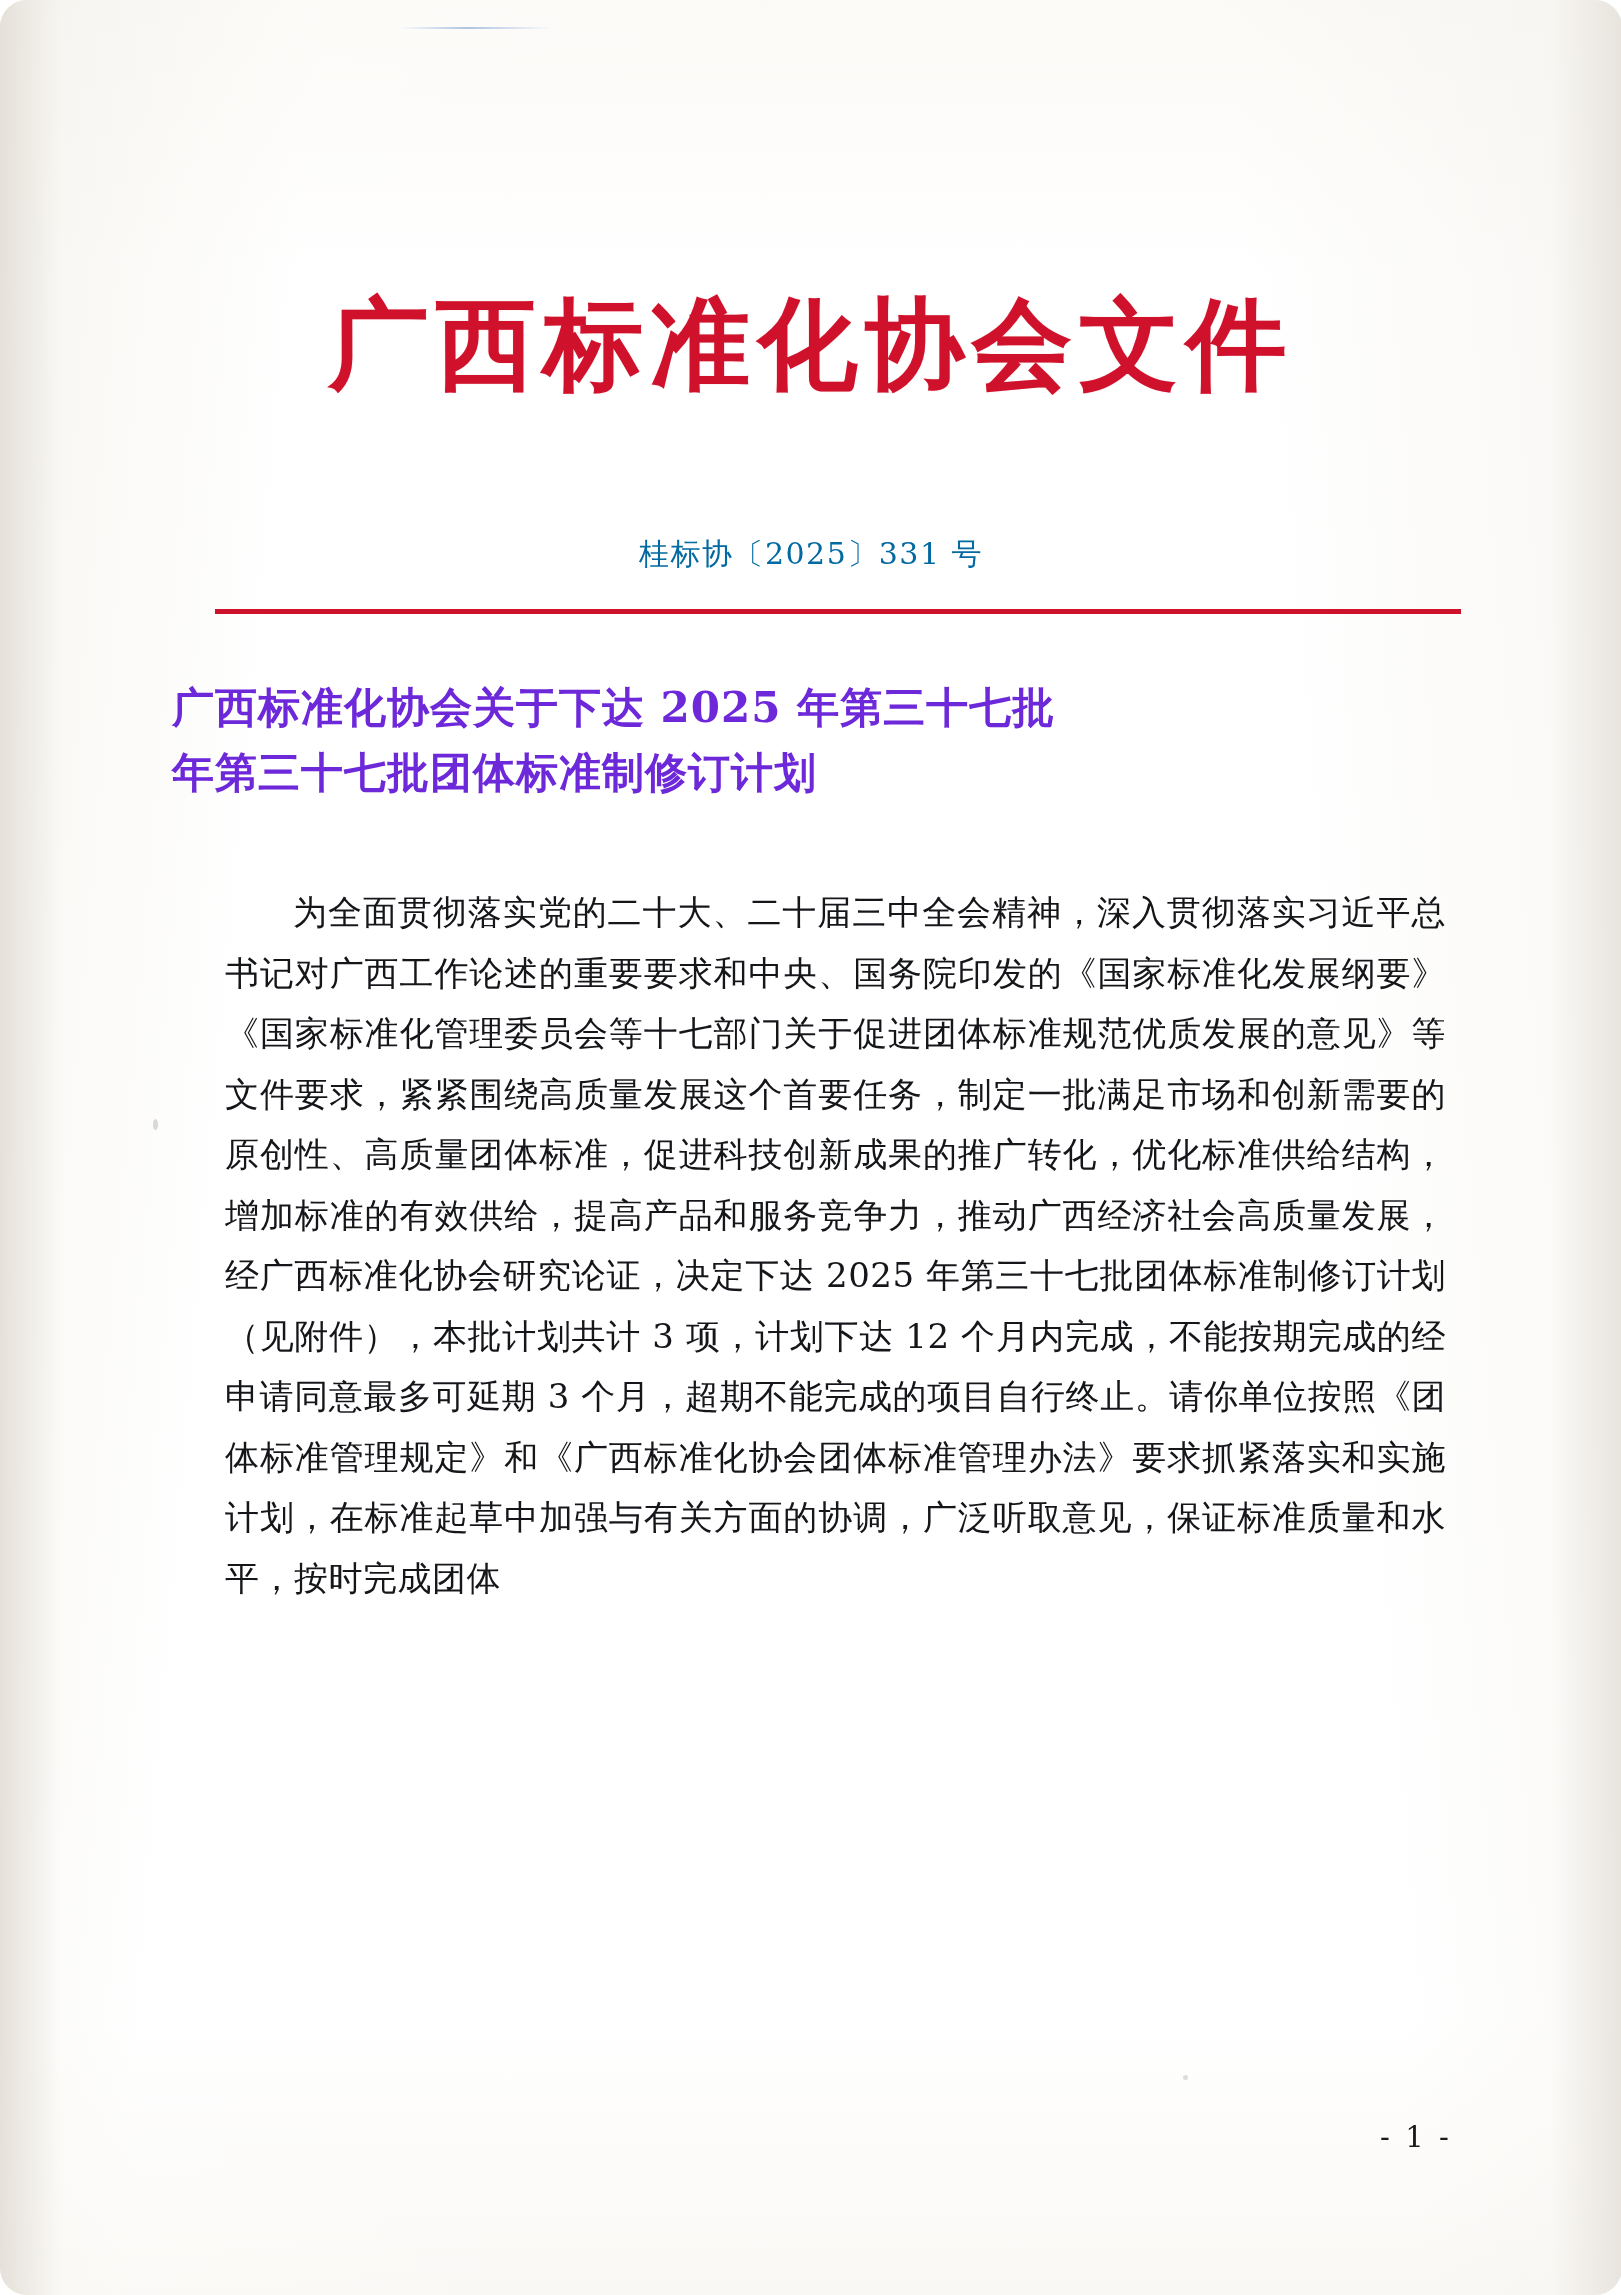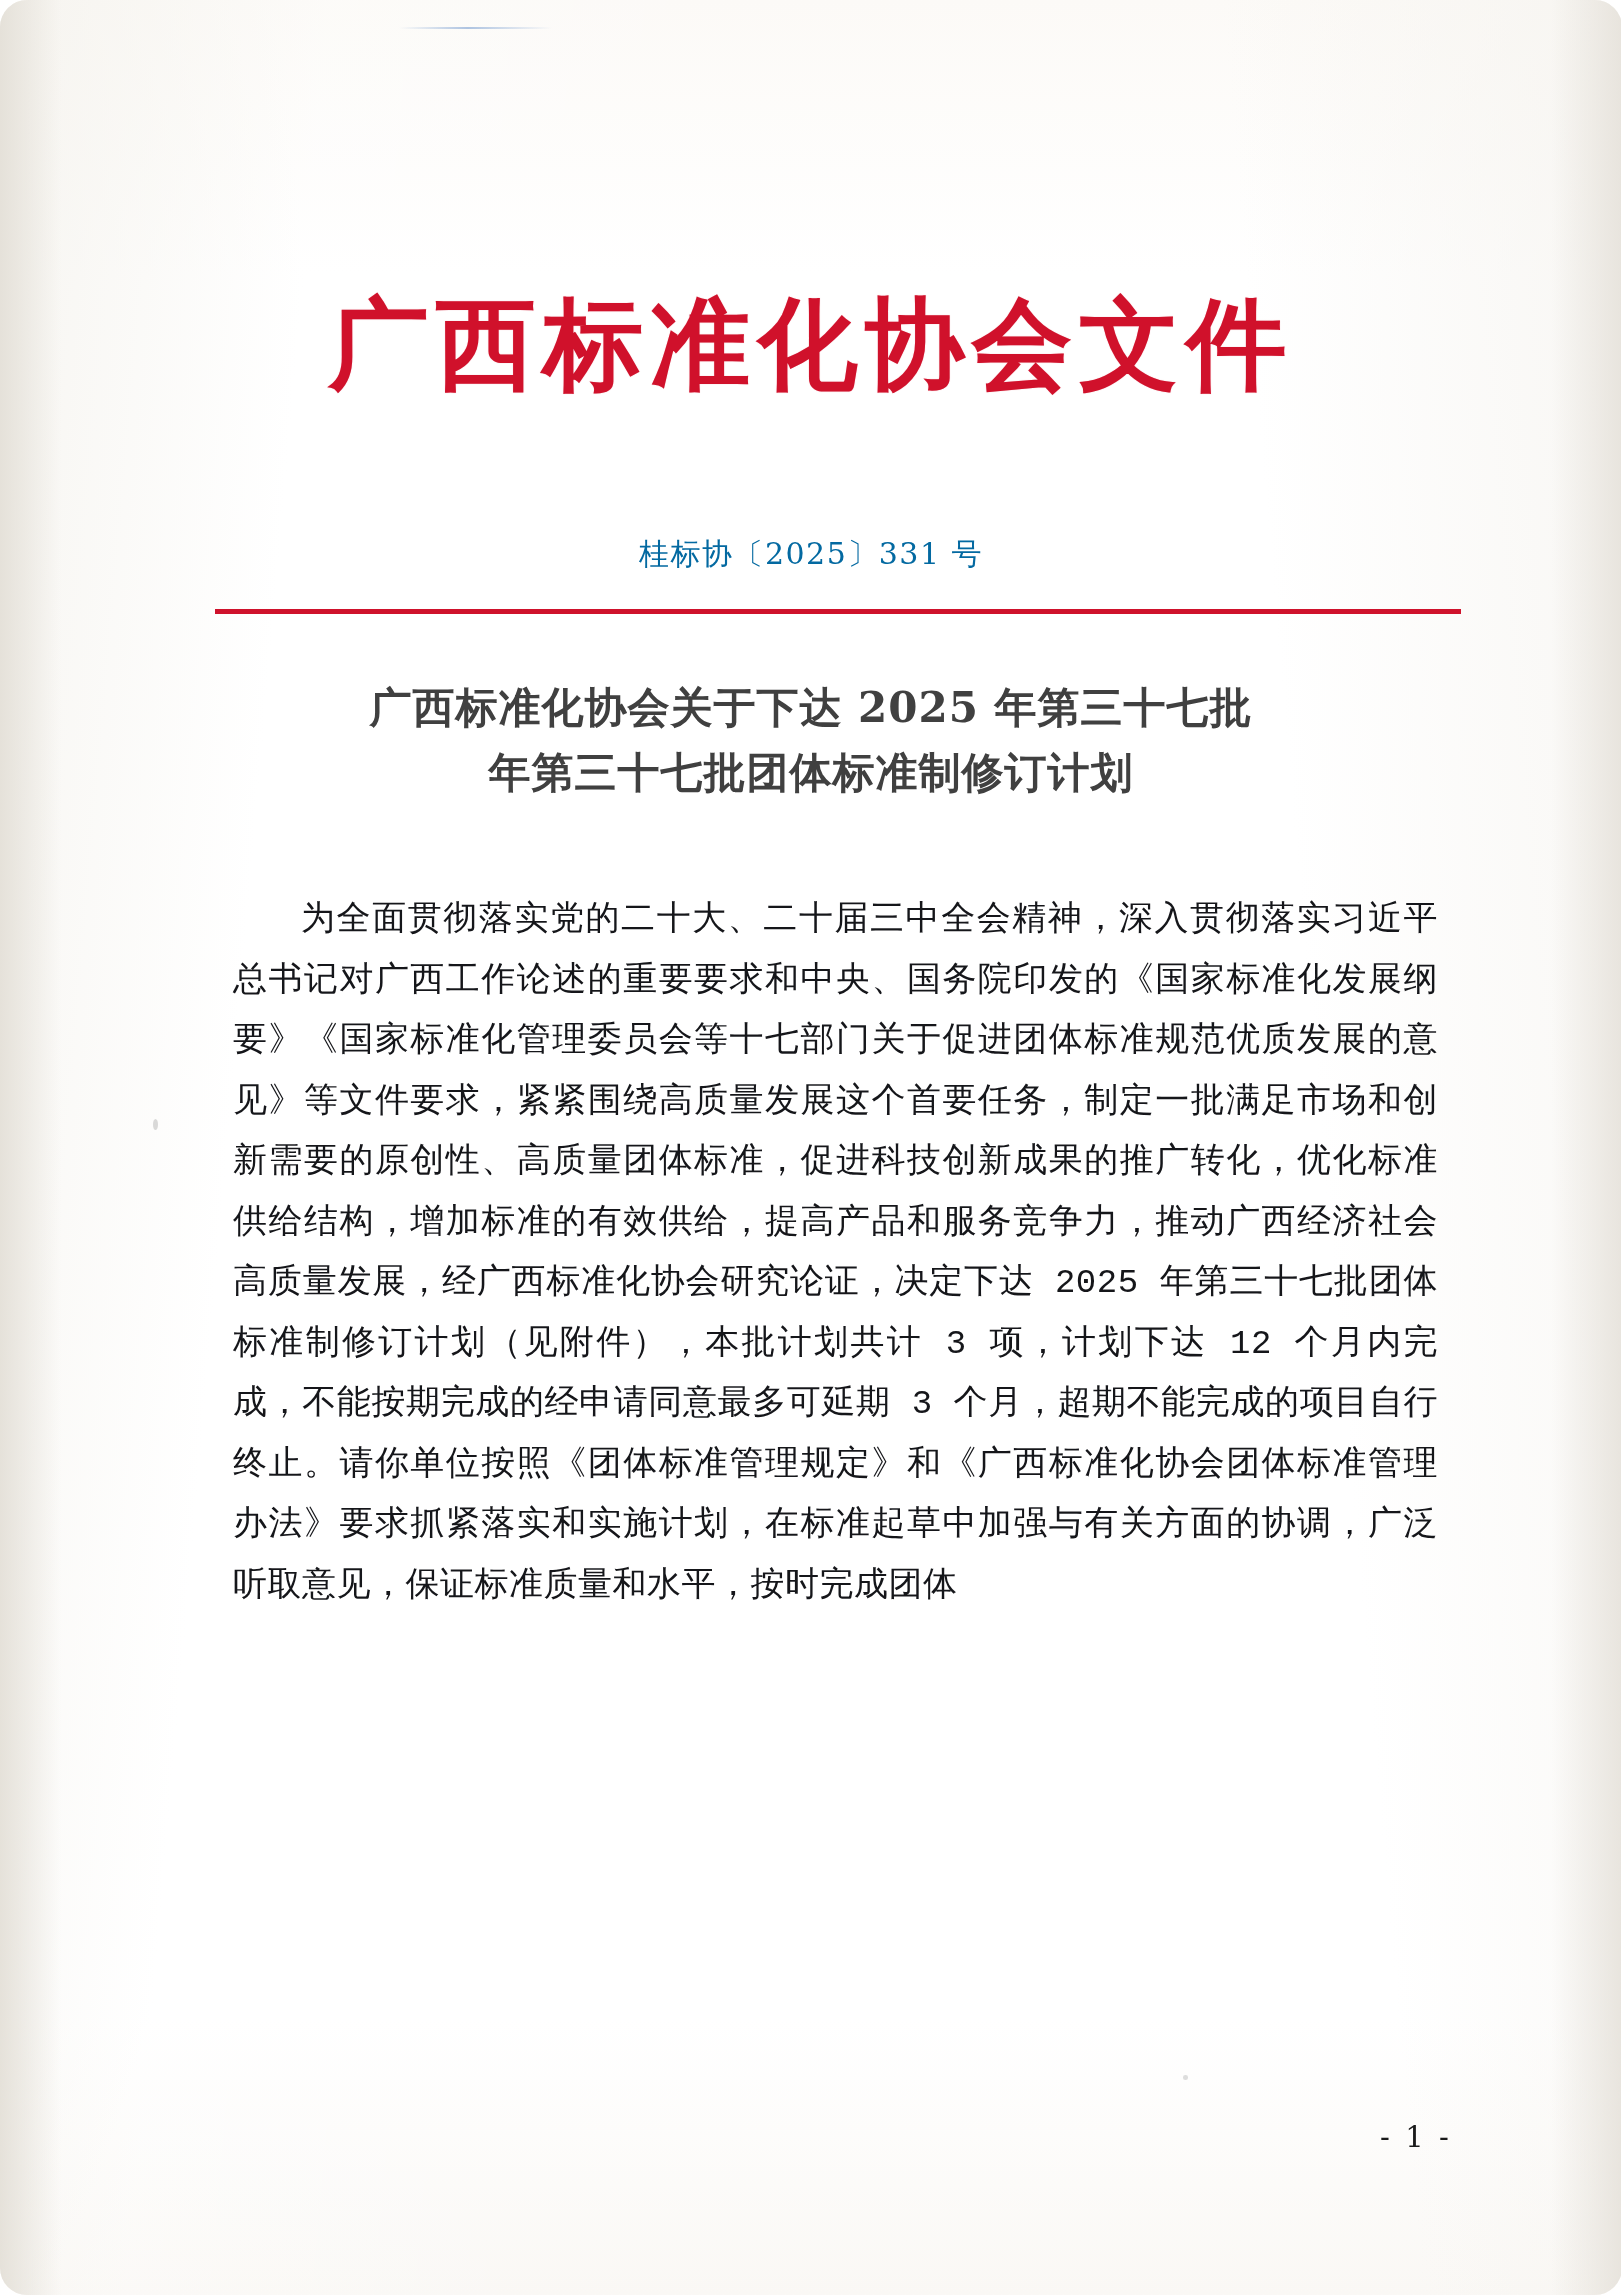--- a/index.html
+++ b/index.html
@@ -75,22 +75,21 @@
     width: 1246px;
     height: 4.6px;
     background: #cf122c;
   }
   .doc-title {
     position: absolute;
     left: 50%;
     transform: translateX(-50%);
     top: 675px;
     width: 1278px;
-    text-align: center;
-    color: #404040;
+    color: #6d28d9;
     font-family: "DejaVu Serif", "Liberation Serif", serif;
     font-weight: bold;
     font-size: 42px;
     line-height: 1.55;
     letter-spacing: 1px;
   }
   .body-block {
     position: absolute;
     left: 217px;
     top: 874px;
@@ -98,25 +97,24 @@
     color: #15161a;
     font-family: "DejaVu Serif", "Liberation Serif", serif;
     font-size: 34px;
     line-height: 1.78;
     letter-spacing: 0.5px;
   }
   .salutation {
     margin: 0 0 4.1px 0;
   }
   .para {
-    margin: 16px;
+    margin: 8px;
     text-indent: 2em;
     text-align: justify;
     text-justify: inter-ideograph;
-    font-family: Liberation Mono, monospace;
   }
   .page-number {
     position: absolute;
     left: 0;
     top: 2120px;
     width: 1452px;
     text-align: right;
     color: #1a1a1a;
     font-family: "DejaVu Serif", "Liberation Serif", serif;
     font-size: 29px;

